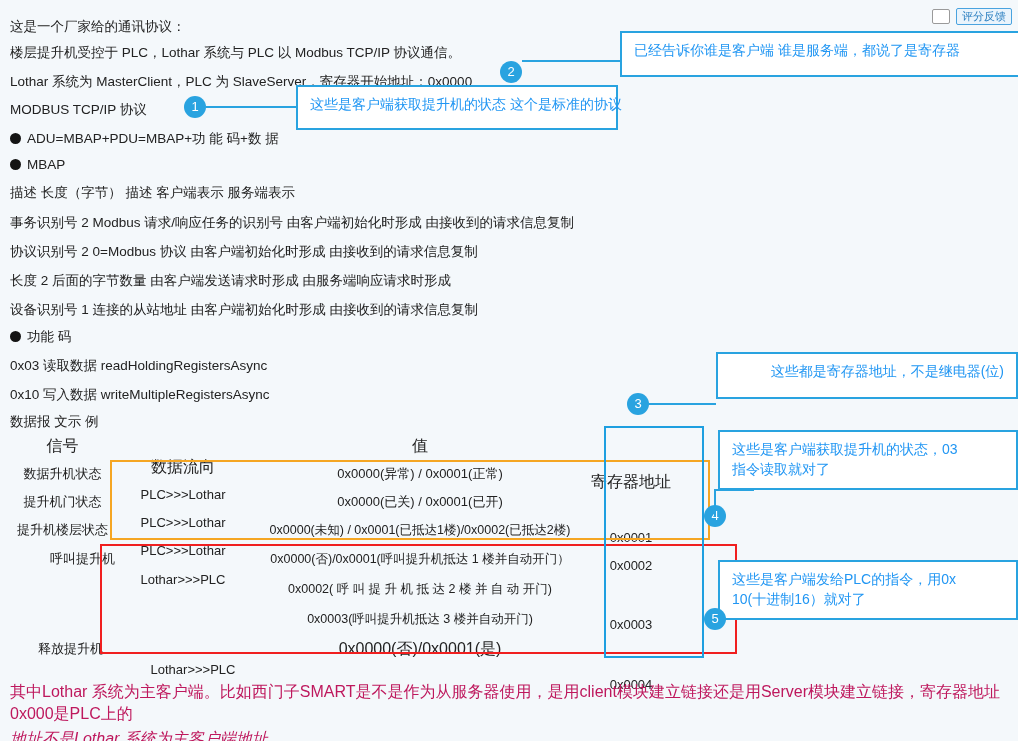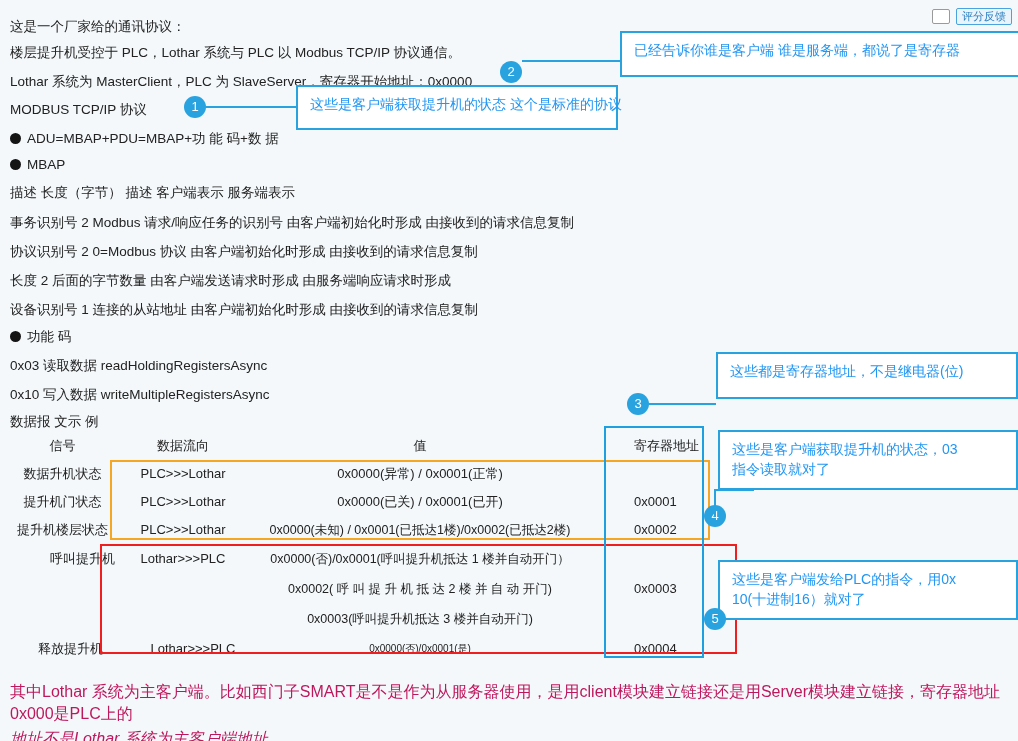--- a/index.html
+++ b/index.html
@@ -73,24 +73,24 @@
     font-size: 13px;
     color: #222;
   }
   .tbl-row {
     position: relative;
     height: 28px;
     line-height: 28px;
     white-space: nowrap;
   }
   .c-signal { position: absolute; left: 0; width: 125px; text-align: center; }
-  .c-flow   { position: absolute; left: 118px; width: 130px; text-align: center;}
+  .c-flow   { position: absolute; left: 118px; width: 130px; text-align: center; margin-top: 21px;}
   .c-val    { position: absolute; left: 240px; width: 360px; text-align: center;}
-  .c-reg    { position: absolute; left: 634px; width: 110px; }
-  .hdr { font-size: 13px; }
+  .c-reg    { position: absolute; left: 576px; width: 110px; text-align: center; margin-top: 36px;}
+  .hdr { font-size: 16px; }
 
   
   .rect {
     position: absolute;
     box-sizing: border-box;
     background: transparent;
   }
   .rect-orange { border: 2px solid #f5a623; }
   .rect-red    { border: 2px solid #f01f1f; }
   .rect-blue   { border: 2px solid #1e9fe0; }
@@ -203,38 +203,38 @@
     <div class="tbl-row" style="height:30px;line-height:30px;">
       <span class="c-signal"></span>
       <span class="c-flow"></span>
       <span class="c-val" style="font-size:12.5px;">0x0003(呼叫提升机抵达 3 楼并自动开门)</span>
       <span class="c-reg"></span>
     </div>
 
     <div class="tbl-row" style="height:30px;line-height:30px;">
       <span class="c-signal" style="left:8px;">释放提升机</span>
       <span class="c-flow" style="left:128px;">Lothar&gt;&gt;&gt;PLC</span>
-      <span class="c-val" style="font-size:10px;">0x0000(否)/0x0001(是)</span>
+      <span class="c-val" style="font-size:16px;">0x0000(否)/0x0001(是)</span>
       <span class="c-reg">0x0004</span>
     </div>
   </div>
 
   <div class="rect rect-orange" style="left:110px; top:460px; width:600px; height:80px;"></div>
   <div class="rect rect-red" style="left:100px; top:544px; width:637px; height:110px;"></div>
   <div class="rect rect-blue" style="left:604px; top:426px; width:100px; height:232px;"></div>
 
   <div class="callout" style="left:296px; top:85px; width:322px; height:45px;">这些是客户端获取提升机的状态 这个是标准的协议</div>
   <div class="badge" style="left:184px; top:96px;">1</div>
   <div class="connector" style="left:206px; top:106px; width:90px; height:2px;"></div>
 
   <div class="callout" style="left:620px; top:31px; width:453px; height:46px;">已经告诉你谁是客户端 谁是服务端，都说了是寄存器</div>
   <div class="badge" style="left:500px; top:61px;">2</div>
   <div class="connector" style="left:522px; top:60px; width:98px; height:2px;"></div>
 
-  <div class="callout" style="left:716px; top:352px; width:302px; height:47px;">这些都是寄存器地址，不是继电器(位)</div>
+  <div class="callout" style="left:716px; top:352px; width:302px; height:47px;text-align:right;">这些都是寄存器地址，不是继电器(位)</div>
   <div class="badge" style="left:627px; top:393px;">3</div>
   <div class="connector" style="left:649px; top:403px; width:67px; height:2px;"></div>
 
   <div class="callout" style="left:718px; top:430px; width:300px; height:60px; white-space:normal;">
     <div>这些是客户端获取提升机的状态，03</div>
     <div>指令读取就对了</div>
   </div>
   <div class="badge" style="left:704px; top:505px;">4</div>
   <div class="connector" style="left:714px; top:490px; width:2px; height:26px;"></div>
   <div class="connector" style="left:714px; top:489px; width:40px; height:2px;"></div>

